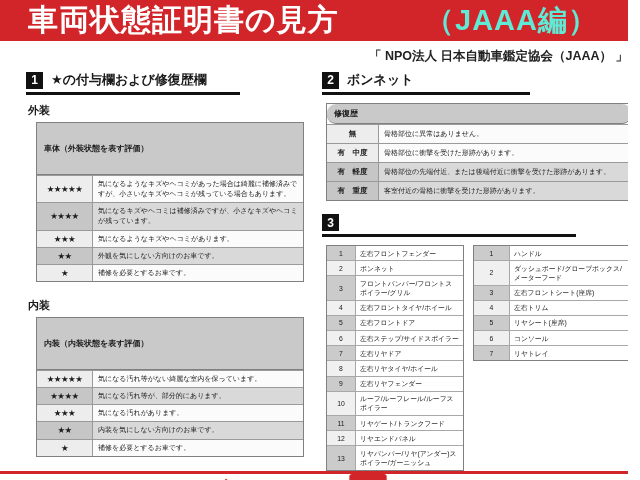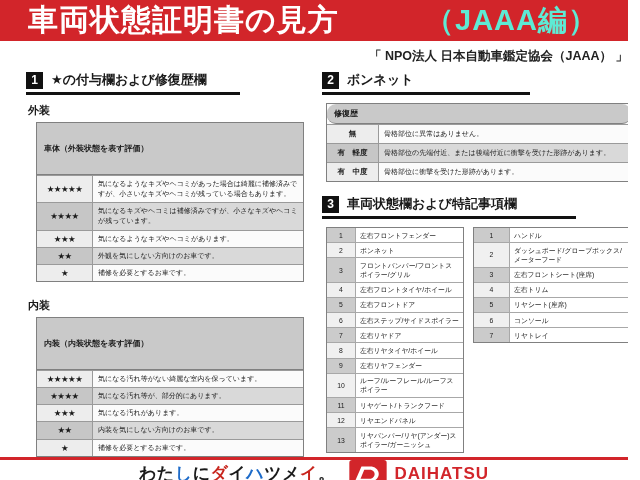--- a/index.html
+++ b/index.html
@@ -153,35 +153,38 @@
         <span class="sec-num">2</span>
         <span class="sec-title">ボンネット</span>
       </div>
 
       <div class="repair-table">
         <div class="rp-header">修復歴</div>
         <div class="rp-row">
           <div class="rp-grade">無</div>
           <div class="rp-desc">骨格部位に異常はありません。</div>
         </div>
+        <div class="rp-row">
+          <div class="rp-grade">有　中度</div>
+          <div class="rp-desc">骨格部位に衝撃を受けた形跡があります。</div>
+        </div>
         <div class="rp-row alt">
           <div class="rp-grade">有　軽度</div>
           <div class="rp-desc">骨格部位の先端付近、または後端付近に衝撃を受けた形跡があります。</div>
         </div>
-        <div class="rp-row">
-          <div class="rp-grade">有　中度</div>
-          <div class="rp-desc">骨格部位に衝撃を受けた形跡があります。</div>
+        <div class="rp-row alt">
+          <div class="rp-grade">有　重度</div>
+          <div class="rp-desc">客室付近の骨格に衝撃を受けた形跡があります。</div>
         </div>
       </div>
 
       <div style="height:13px"></div>
 
       <div class="sec-head w3">
         <span class="sec-num">3</span>
-        <span class="sec-title">車両状態欄および特記事項欄</span>
       </div>
 
       <div class="lists">
 
         <div class="plist left">
           <div class="p-row alt">
             <div class="p-no">1</div>
             <div class="p-part">左右フロントフェンダー</div>
           </div>
           <div class="p-row">

